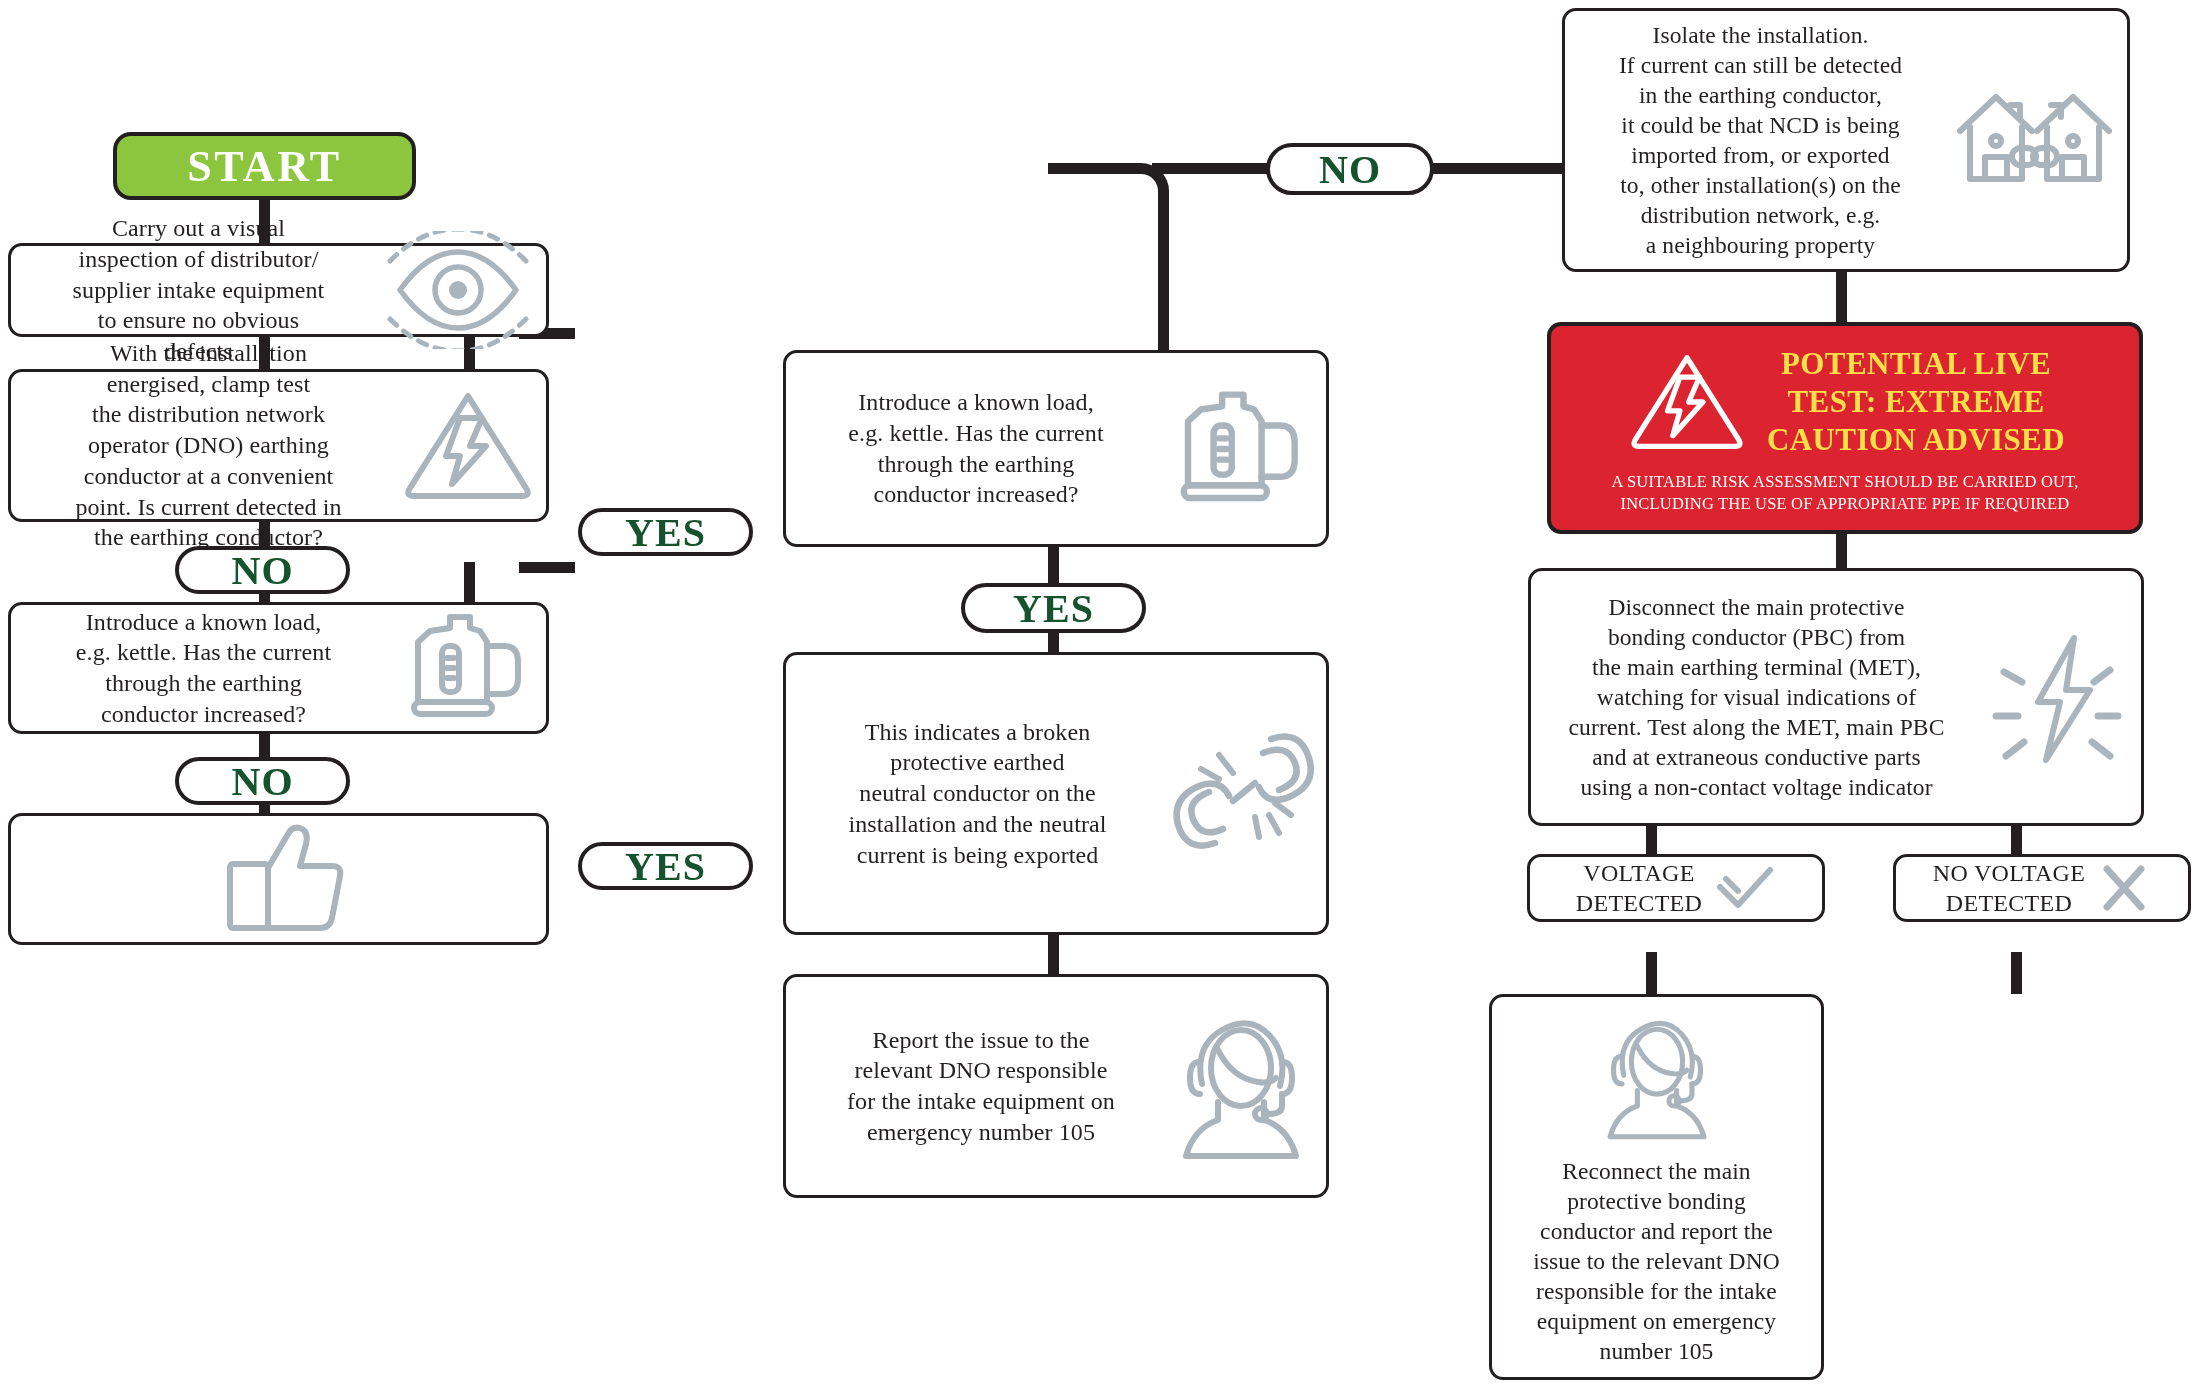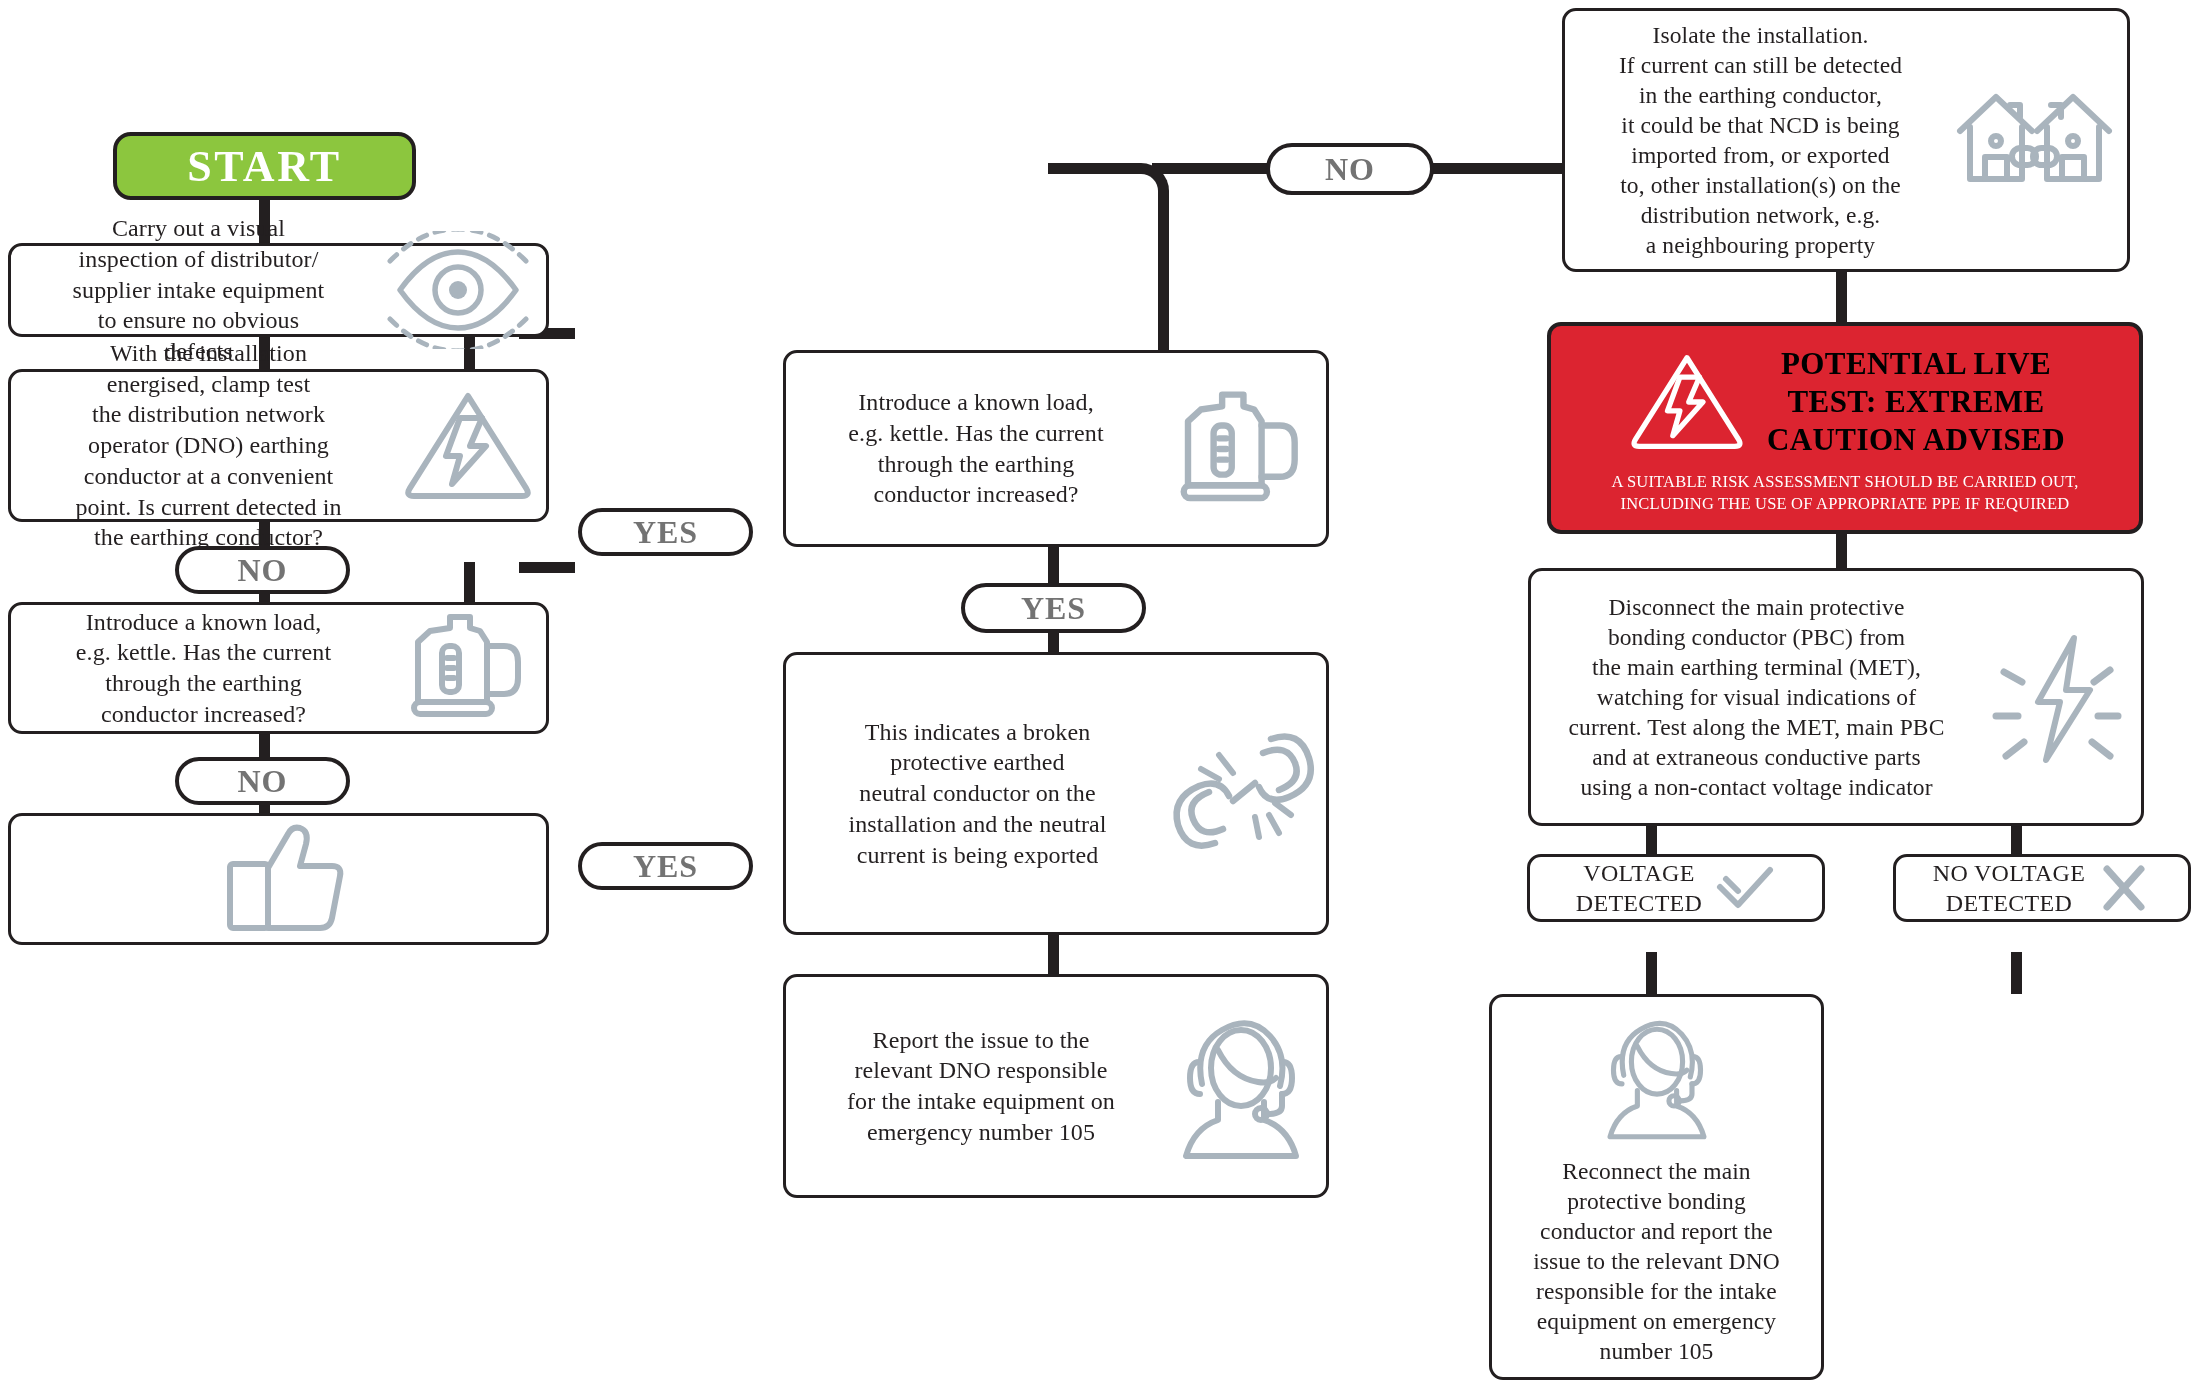--- a/index.html
+++ b/index.html
@@ -73,42 +73,42 @@
     position:absolute;
     box-sizing:border-box;
     background:#ffffff;
     border:4px solid #231f20;
     border-radius:999px;
     display:flex;align-items:center;justify-content:center;
     z-index:5;
   }
   .pill .txt{
     font-weight:bold;
-    font-size:32px;
+    font-size:40px;
     letter-spacing:1px;
-    color:#737373;
+    color:#14532d;
   }
 
   
   .warn{
     position:absolute;
     box-sizing:border-box;
     background:#DC2430;
     border:4px solid #231f20;
     border-radius:14px;
     z-index:3;
     display:flex;
     flex-direction:column;
     align-items:center;
     justify-content:center;
     padding:10px 14px;
   }
   .warn .warnrow{display:flex;align-items:center;justify-content:center;gap:18px;width:100%;}
   .warn .warntitle{
-    color:#000000;
+    color:#fde047;
     font-weight:bold;
     font-size:31px;
     line-height:1.22;
     text-align:center;
     letter-spacing:.4px;
     white-space:pre-line;
   }
   .warn .warnsub{
     color:#ffffff;
     font-size:16.5px;

